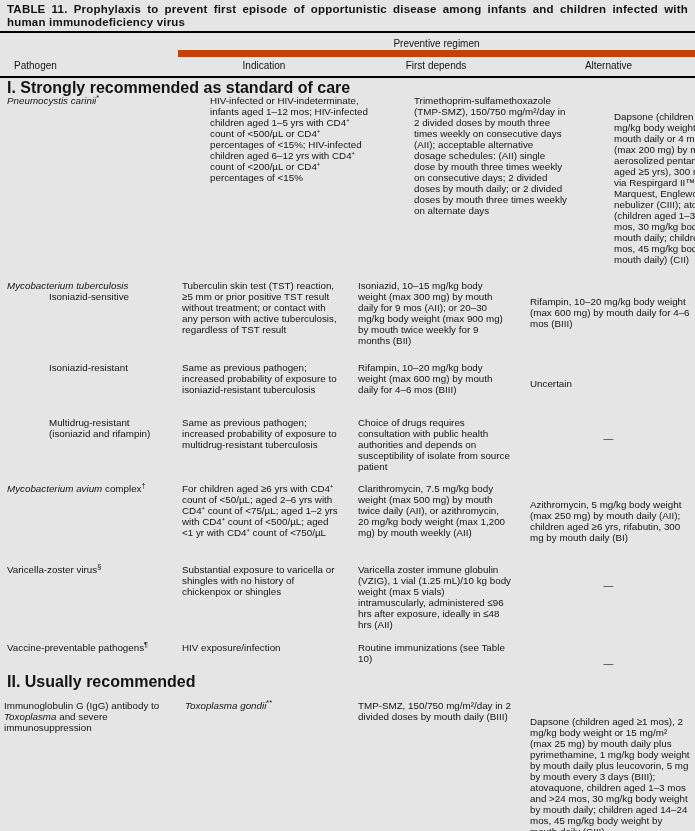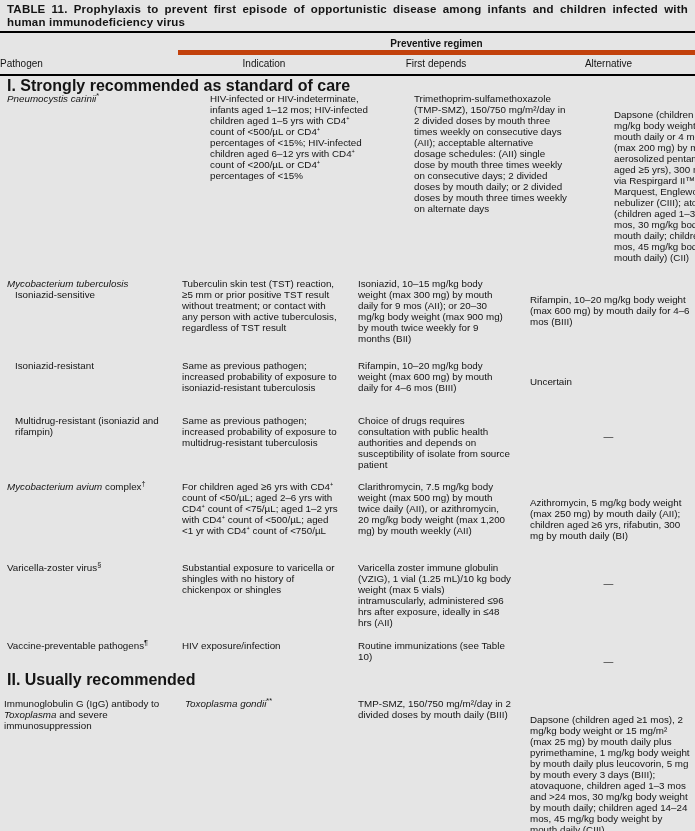--- a/index.html
+++ b/index.html
@@ -6,27 +6,27 @@
   .page {
     width:695px; height:831px; overflow:hidden; background:#e5e5e5;
     font-family:"Liberation Sans", sans-serif; color:#141414;
     position:relative;
   }
   .title {
     font-weight:bold; font-size:11.5px; line-height:13px;
     text-align:justify; margin:3px 7px 0 7px; letter-spacing:0.2px;
   }
   .rule-title { border-top:2px solid #000; margin:2px 0 0 0; }
-  .spanner { margin-left:178px; border-bottom:5px solid #c2410c; padding-top:5px;font-weight:bold; }
+  .spanner { margin-left:178px; border-bottom:7px solid #c2410c; padding-top:5px; }
   .spanner-label { text-align:center; font-size:10px; line-height:12px; }
   .collabels {
     display:grid; grid-template-columns:178px 172px 172px 173px;
     padding:3px 0 4px 0; font-size:10px; line-height:12px;
   }
-  .collabels .c0 { padding-left:0; text-align:left; }
+  .collabels .c0 { padding-left:14px; text-align:left; }
   .collabels .c1, .collabels .c2, .collabels .c3 { text-align:center; }
   .rule-head { border-top:2px solid #000; }
   .section-heading {
     font-weight:bold; font-size:16px; line-height:11px;
     margin:4px 7px 2px 7px;
   }
   .section-heading.second { margin:4px 7px 13px 7px; }
   .trow {
     display:grid; grid-template-columns:178px 172px 172px 173px;
     font-size:9.8px; line-height:11px;
@@ -39,21 +39,21 @@
   .r6 { min-height:78px; }
   .r7 { min-height:30px; }
   .cell { }
   .pathogen-cell { padding:0 6px 0 7px; }
   .ind-cell { padding:0 8px 0 4px; }
   .fc-cell { padding:0 10px 0 8px; }
   .alt-cell { padding:0 4px 0 8px;margin-top:16px; }
   .alt-cell.dash { text-align:center; padding:0; }
   .italic { font-style:italic; }
   sup { font-size:7.3px; line-height:0; vertical-align:super; }
-  .sub { padding-left:8px; }
+  .sub { padding-left:8px;margin-left:34px; }
 </style>
 </head>
 <body>
 
 <div class="page">
 
   <div class="title">TABLE 11. Prophylaxis to prevent first episode of opportunistic disease among infants and children infected with human immunodeficiency virus</div>
   <div class="rule-title"></div>
 
   <div class="spanner">

